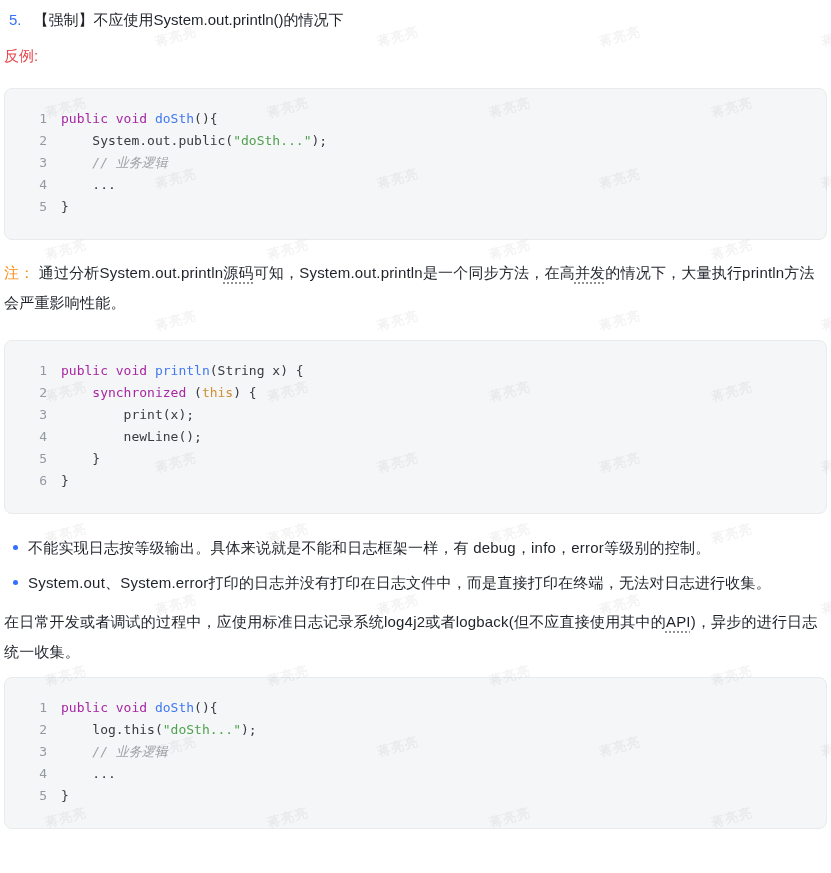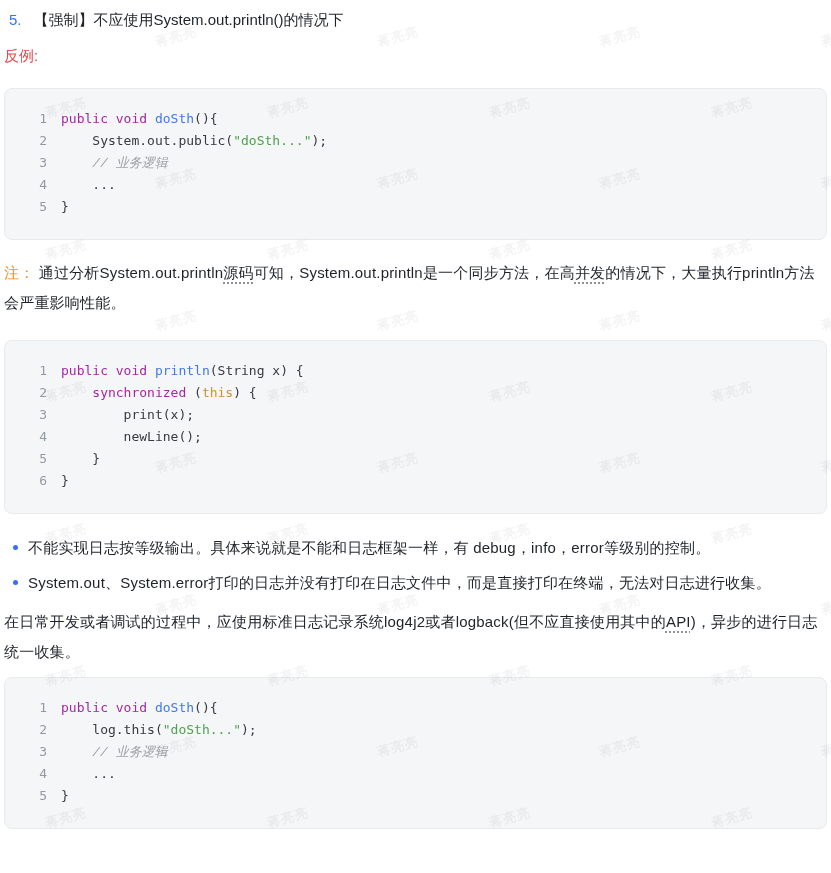--- a/index.html
+++ b/index.html
@@ -28,21 +28,21 @@
     background:var(--code-bg);border:1px solid var(--code-border);border-radius:8px;
     padding:19px 16px 21px 16px;margin-top:22px;
   }
   .code-line{display:flex;height:22px;font-family:"DejaVu Sans Mono","Liberation Mono",monospace;
     font-size:13px;line-height:22px;color:var(--code-text);}
   .code-line .ln{width:26px;text-align:right;color:var(--line-number);flex:none;margin-right:14px;}
   .code-line .code-text{white-space:pre;}
   .tok-kw{color:var(--kw);}
   .tok-fn{color:var(--fn);}
   .tok-str{color:var(--str);}
-  .tok-cm{color:var(--cm);font-style:italic;font-family:Liberation Mono, monospace;}
+  .tok-cm{color:var(--cm);font-style:italic;}
   .tok-lang{color:var(--lang);text-align:right;}
   .bullet-list{list-style:none;margin-top:23px;}
   .bullet-item{display:flex;font-size:15px;line-height:21px;margin-bottom:14px;letter-spacing:0.2px;}
   .bullet-item .dot{flex:none;width:5px;height:5px;border-radius:50%;background:var(--accent-blue);
     margin:8px 10px 0 9px;}
   .wm-layer{position:absolute;inset:0;z-index:3;pointer-events:none;overflow:hidden;}
   .wm{position:absolute;font-size:13px;color:var(--watermark);white-space:nowrap;
     transform:rotate(-15deg);font-weight:600;letter-spacing:1px;}
 </style>
 </head>

